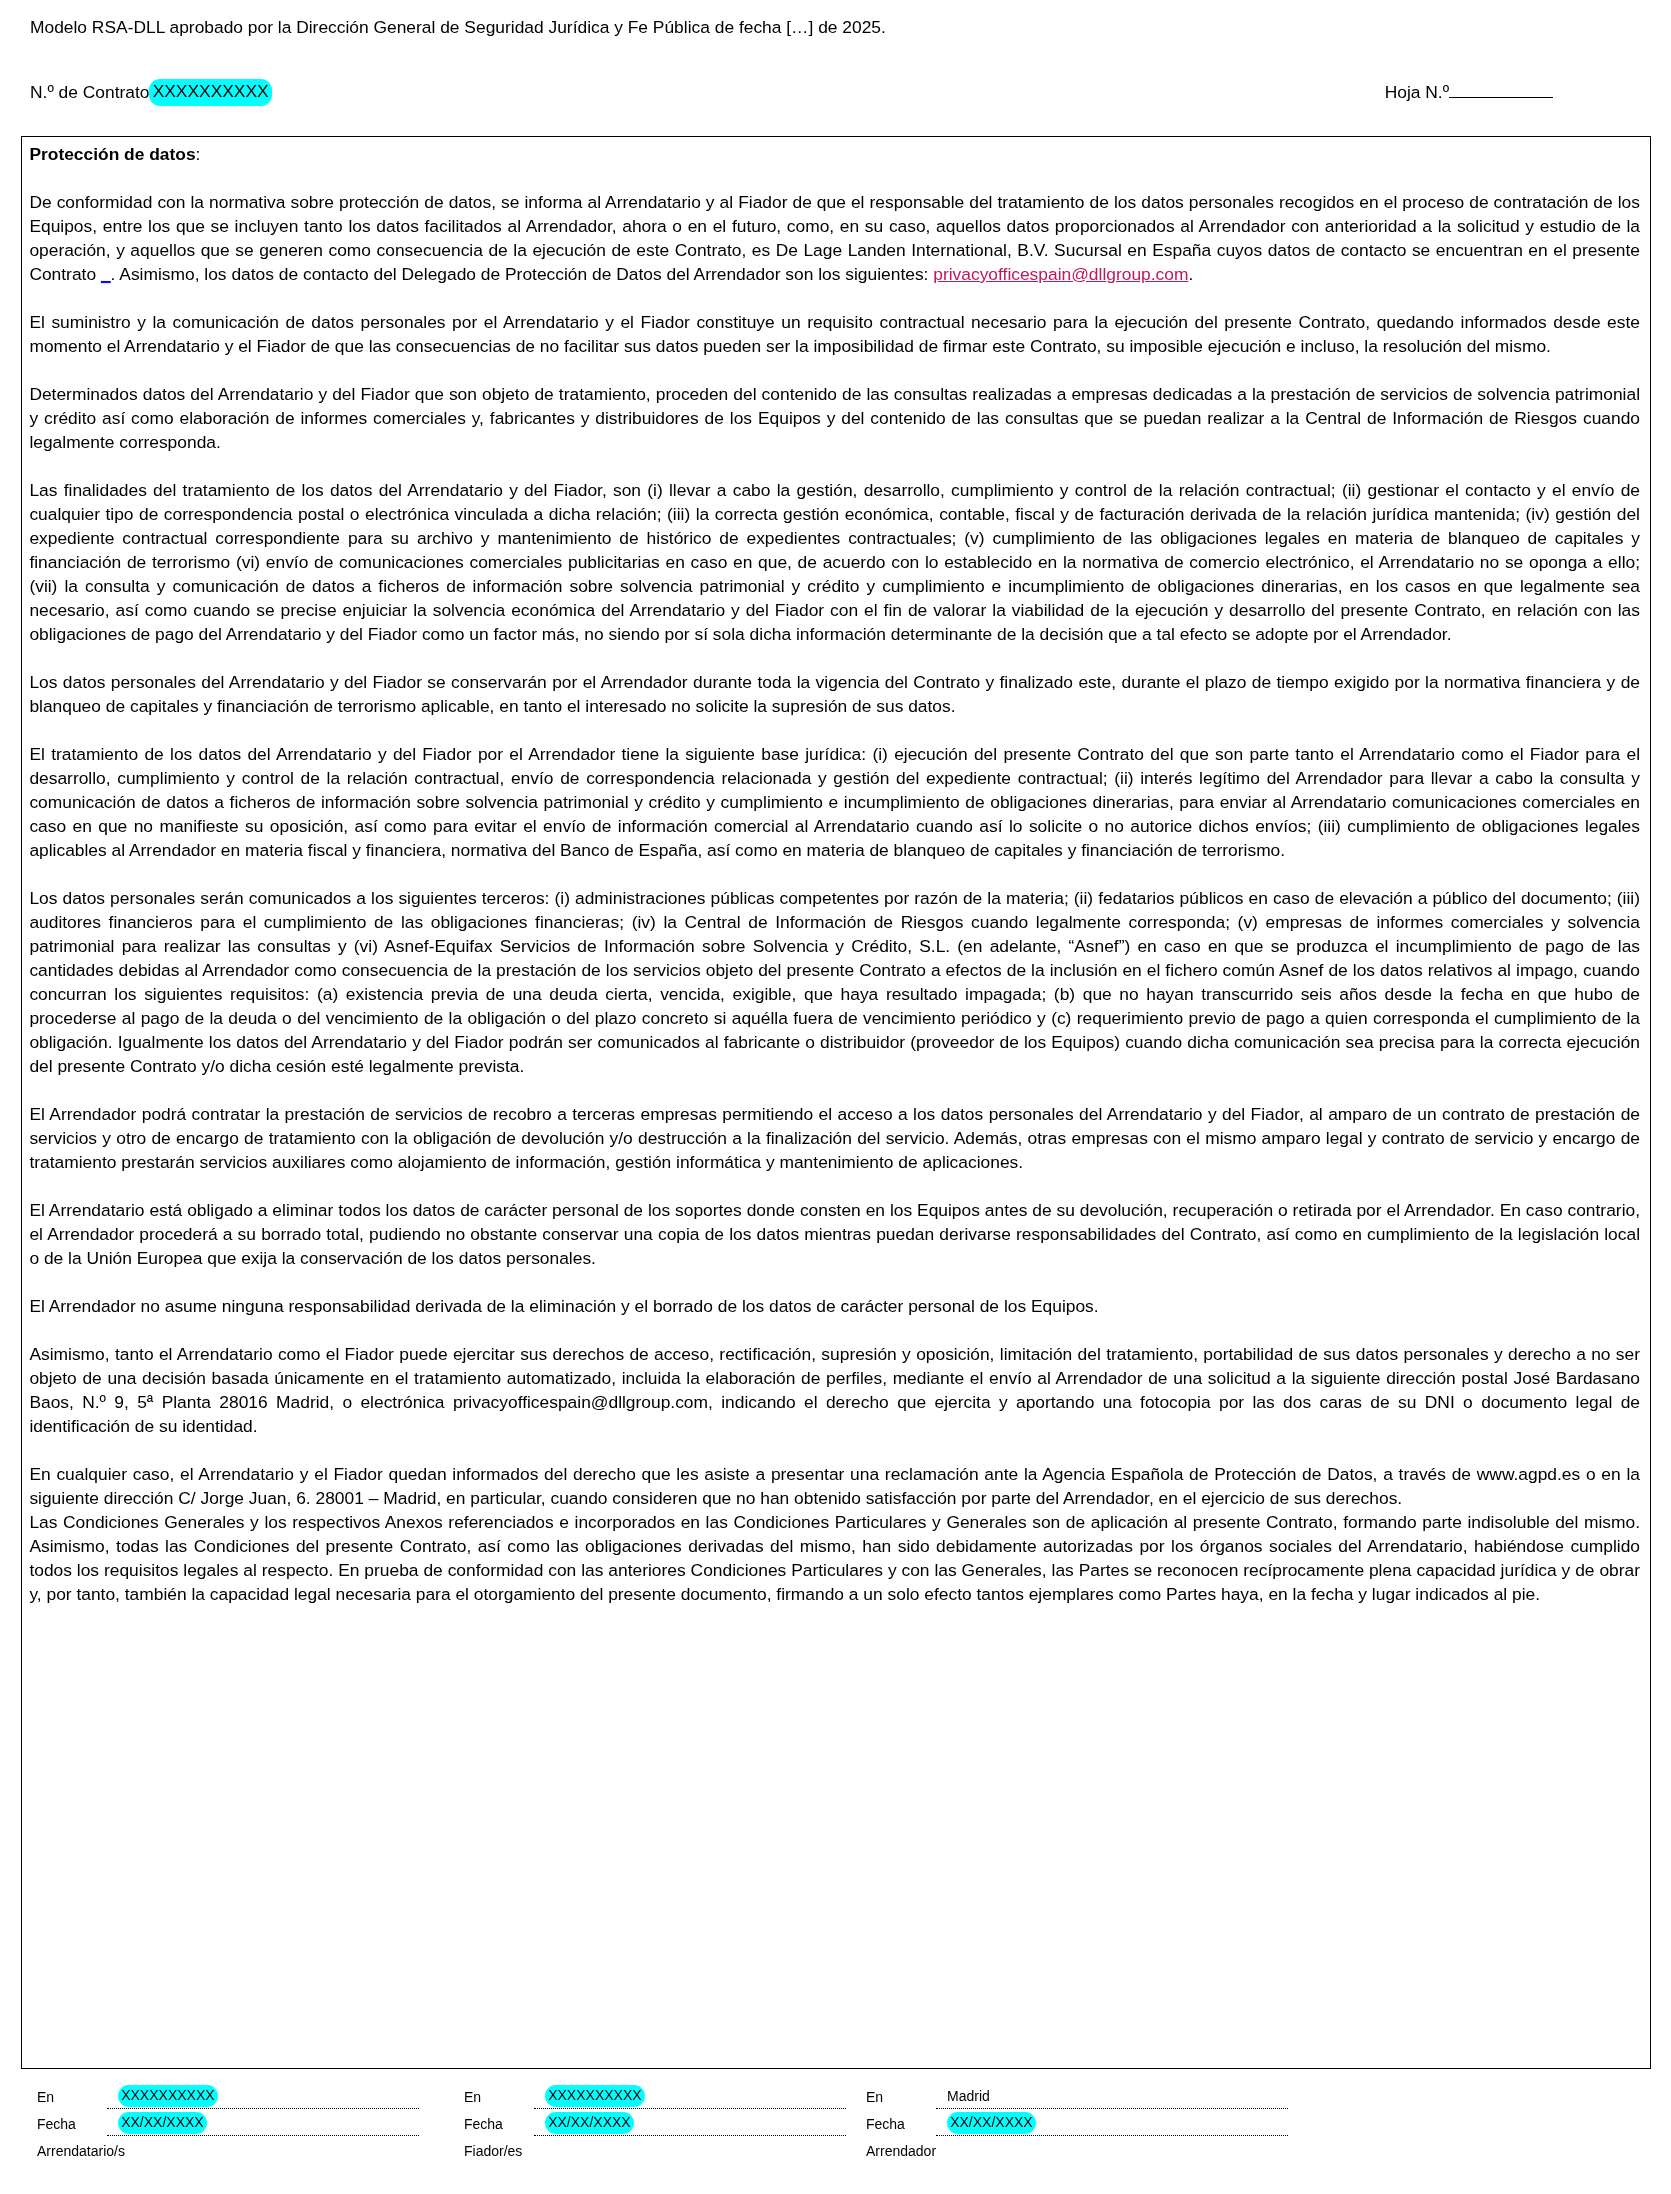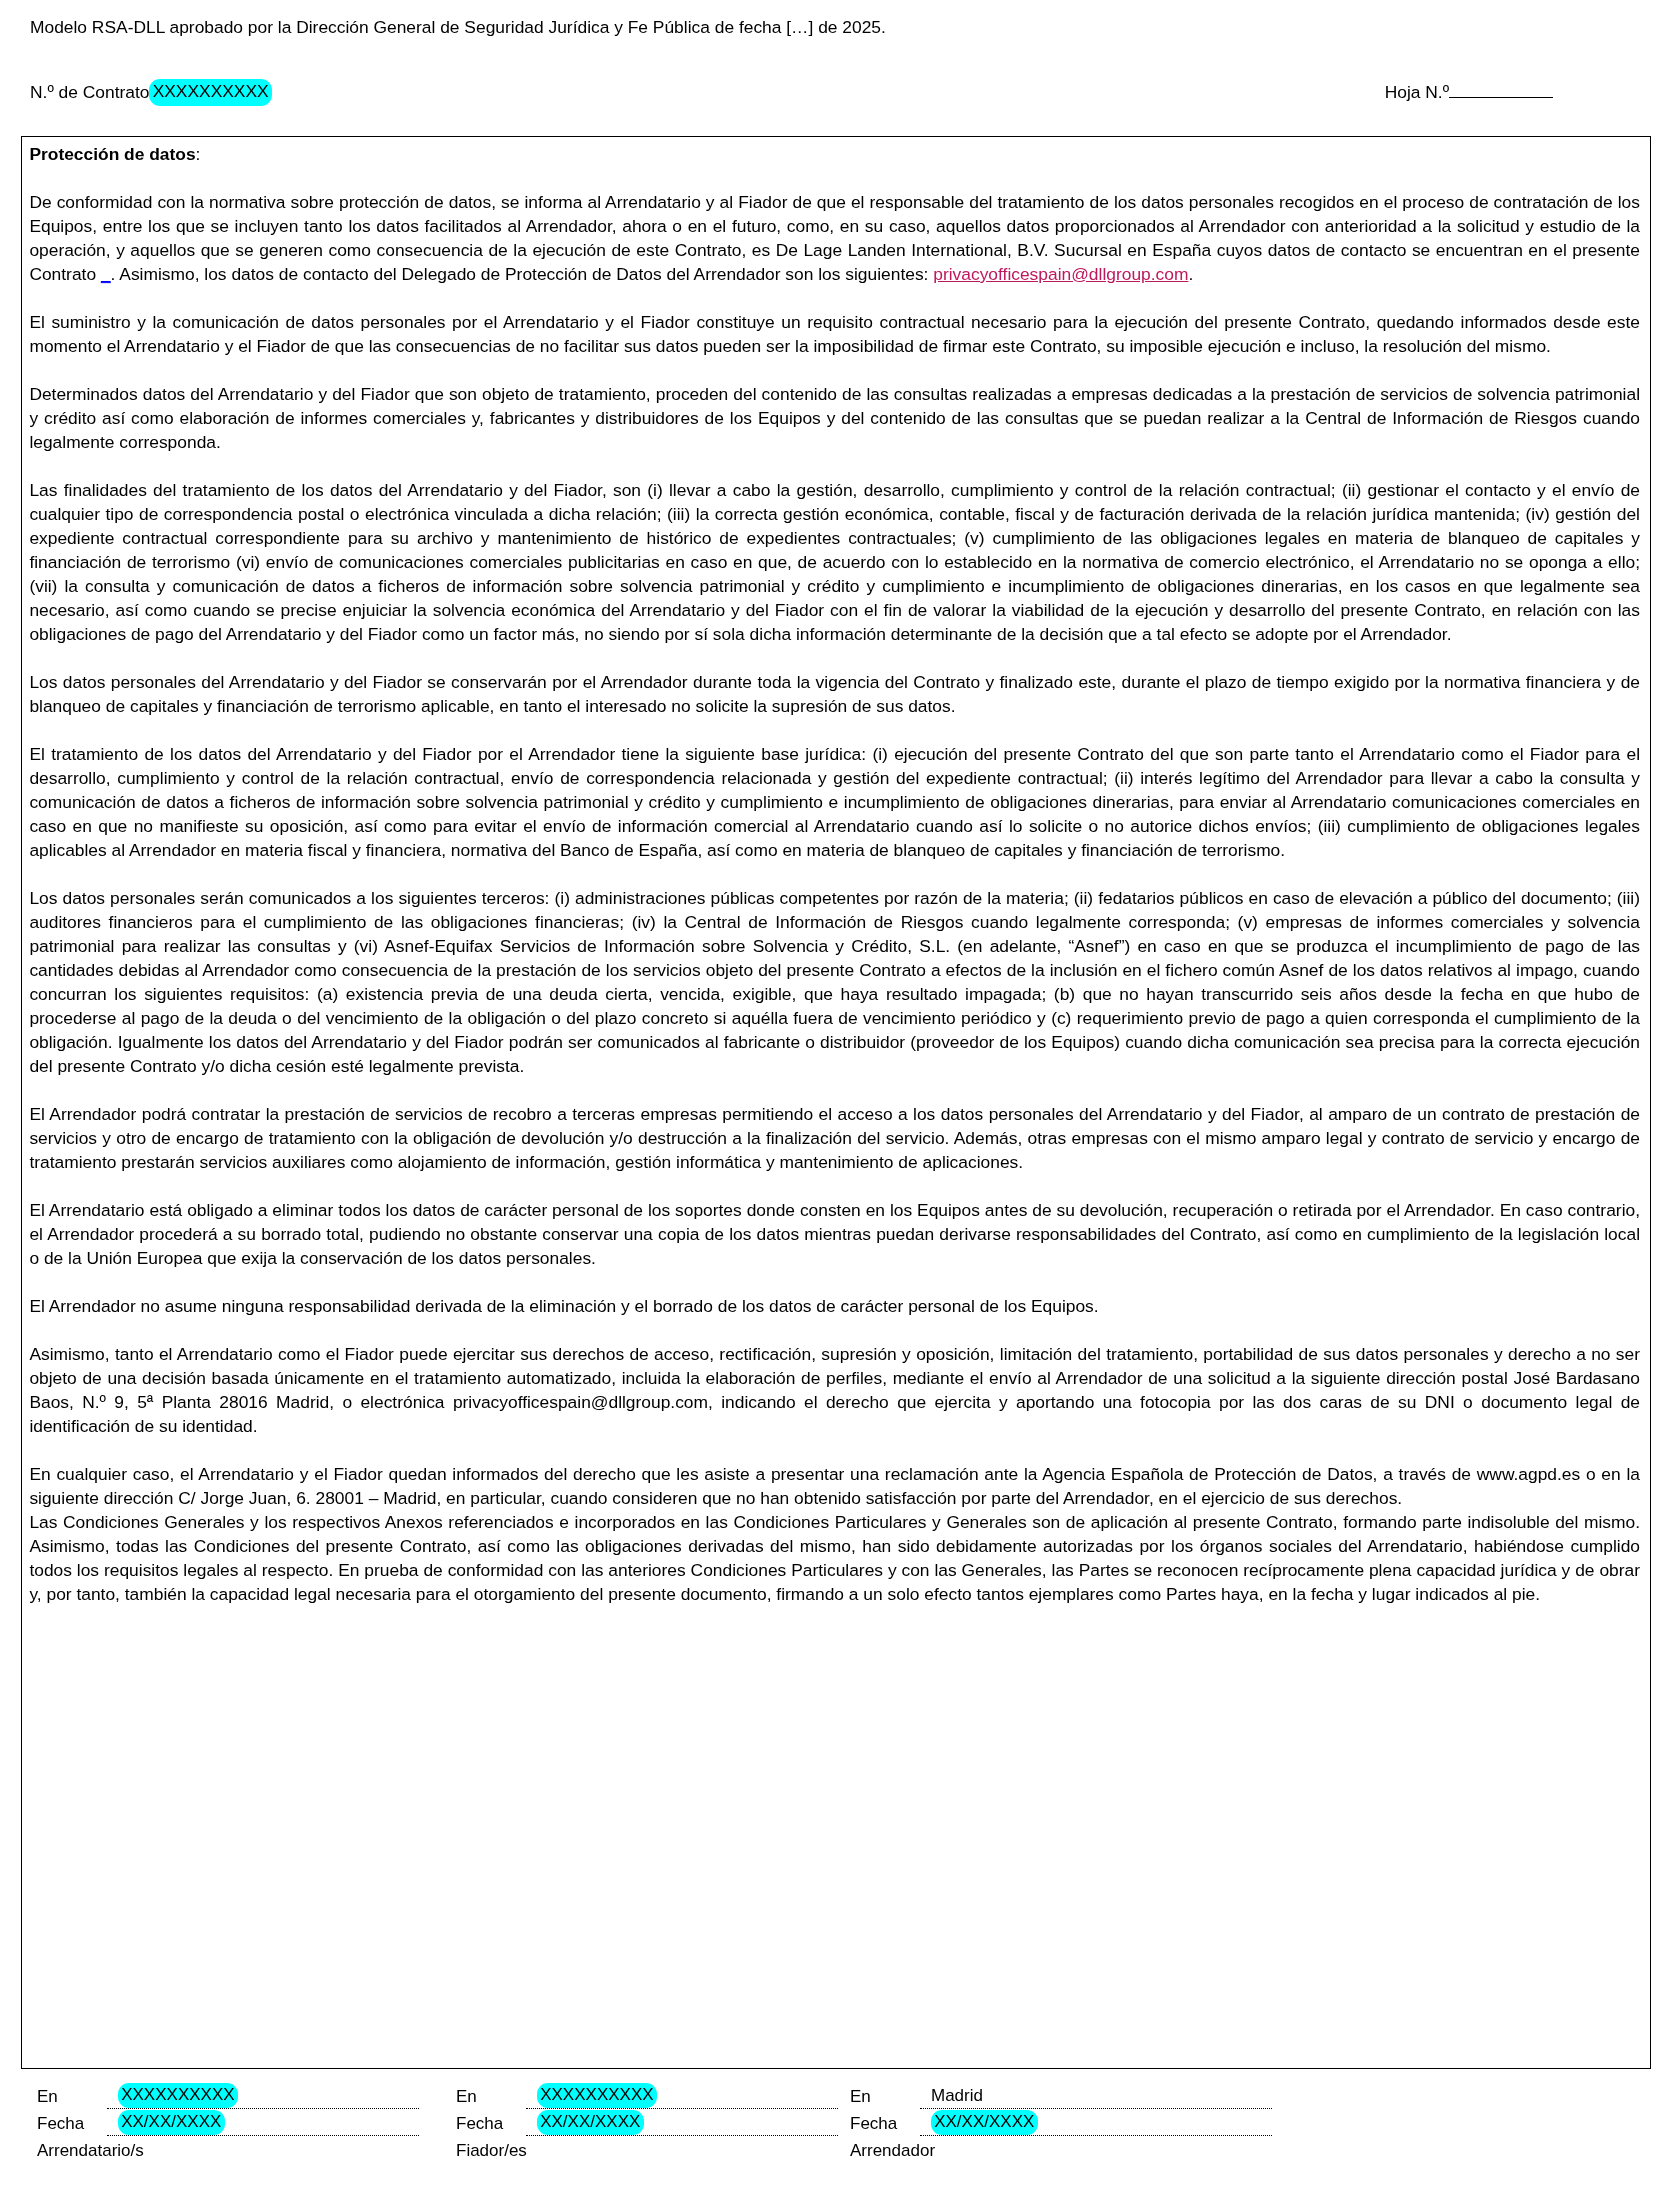--- a/index.html
+++ b/index.html
@@ -59,22 +59,23 @@
   .otros-title {
     margin-top: auto;
     padding-top: 62px;
     font-weight: bold;
   }
   .otros-body { margin-top: 0 !important; }
   .sig-area {
     position: absolute;
     left: 37px; top: 2082px; right: 0;
     display: flex;
-    font-size: 17px;
+    font-size: 14px;
     line-height: 20.6px;
+    gap: 8px;
   }
   .sig-col1 { width: 419px; }
   .sig-col2 { width: 394px; }
   .sig-col3 { width: 490px; }
   .sig-row { display: flex; align-items: flex-end; height: 27px; }
   .sig-label { width: 70px; flex: none; padding-bottom: 1.6px; }
   .sig-value {
     border-bottom: 1.6px dotted #000;
     padding: 0 0 1.6px 11px;
     white-space: nowrap;

